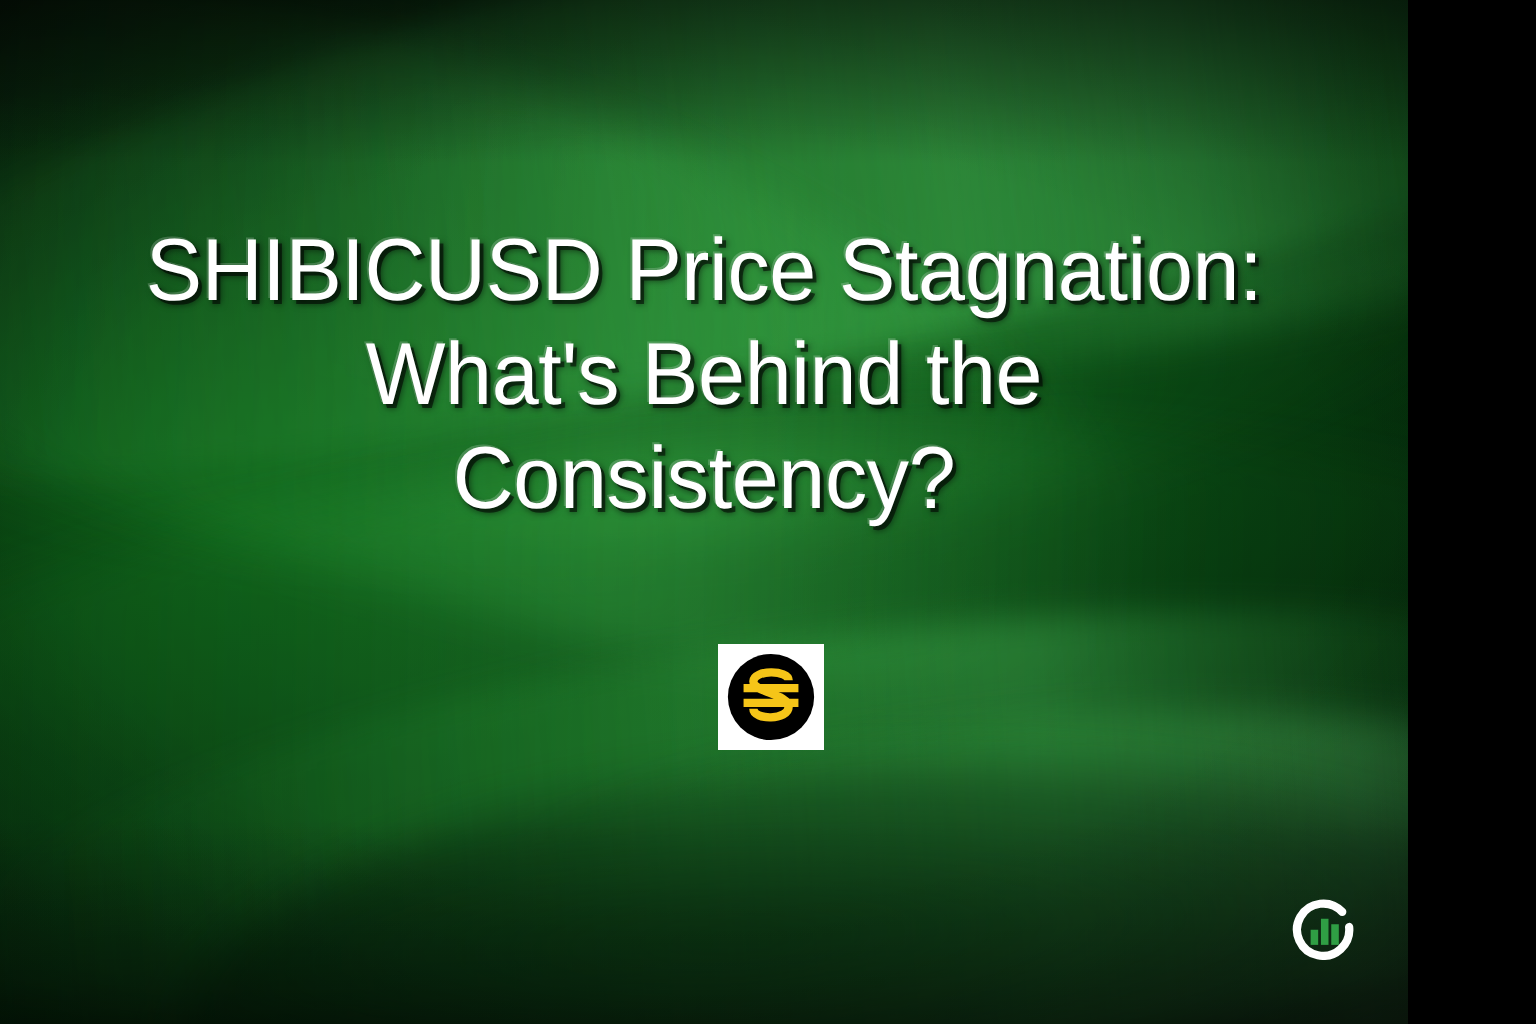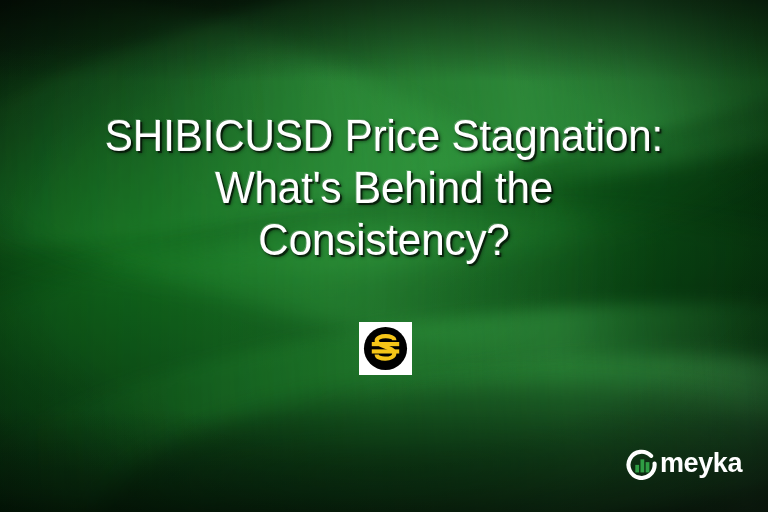--- a/index.html
+++ b/index.html
@@ -6,21 +6,21 @@
 
   html, body {
     width:768px; height:512px;
     background:#000;
     overflow:hidden;
     font-family:"Liberation Sans", sans-serif;
   }
 
   #banner {
     position:relative;
-    width:768px; height:512px;
+    width:704px; height:512px;
     overflow:hidden;
     background:
       radial-gradient(ellipse 70% 55% at 18% 50%,  rgba(12,92,22,0.95) 0%, rgba(8,62,16,0.55) 48%, rgba(0,0,0,0) 78%),
       radial-gradient(ellipse 65% 60% at 72% 40%,  rgba(8,74,18,0.85) 0%, rgba(4,44,10,0.45) 52%, rgba(0,0,0,0) 80%),
       radial-gradient(ellipse 90% 70% at 40% 62%,  rgba(10,78,20,0.70) 0%, rgba(3,34,8,0.35) 55%, rgba(0,0,0,0) 85%),
       linear-gradient(160deg, #020b04 0%, #04220a 22%, #06340d 45%, #042a0b 66%, #020d05 88%, #010603 100%);
   }
 
   
   .wave { position:absolute; pointer-events:none; }
@@ -170,16 +170,15 @@
     </svg>
   </div>
 
   <div id="brand">
     <svg id="brand-mark" viewBox="0 0 48 48">
       <path d="M38 13 A19 19 0 1 0 43 24" fill="none" stroke="#ffffff" stroke-width="6" stroke-linecap="round"></path>
       <rect x="15" y="26" width="5.5" height="11" fill="#2f9e44"></rect>
       <rect x="22.5" y="18" width="5.5" height="19" fill="#2f9e44"></rect>
       <rect x="30" y="22" width="5.5" height="15" fill="#2f9e44"></rect>
     </svg>
-    <span id="brand-text">meyka</span>
   </div>
 
 </div>
 
 </body></html>

